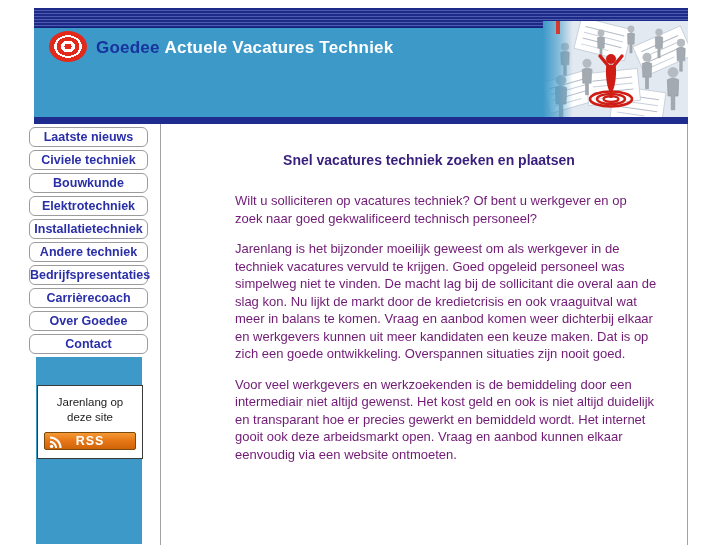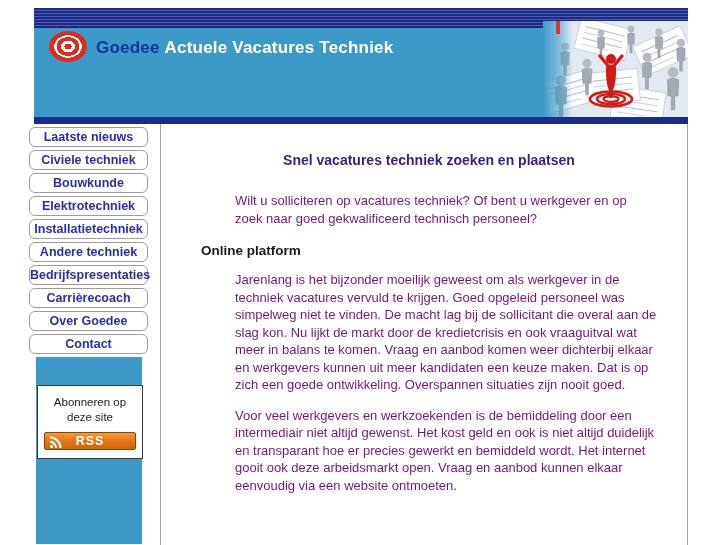--- a/index.html
+++ b/index.html
@@ -120,38 +120,37 @@
     <div class="menu-item">Elektrotechniek</div>
     <div class="menu-item">Installatietechniek</div>
     <div class="menu-item">Andere techniek</div>
     <div class="menu-item">Bedrijfspresentaties</div>
     <div class="menu-item">Carrièrecoach</div>
     <div class="menu-item">Over Goedee</div>
     <div class="menu-item">Contact</div>
 
     <div class="blue-block">
       <div class="subscribe-box">
-        <div class="subscribe-text">Abonneren op</div>
+        <div class="subscribe-text">Jarenlang op</div>
         <div class="subscribe-text">deze site</div>
         <div class="rss-button">
           <span class="rss-icon">
             <svg width="13" height="13" viewBox="0 0 16 16" xmlns="http://www.w3.org/2000/svg">
               <circle cx="3.2" cy="12.8" r="2.1" fill="#ffffff"></circle>
               <path d="M1.2 7.2 a7.6 7.6 0 0 1 7.6 7.6" stroke="#ffffff" stroke-width="2.5" fill="none"></path>
               <path d="M1.2 1.8 a13 13 0 0 1 13 13" stroke="#ffffff" stroke-width="2.5" fill="none"></path>
             </svg>
           </span>
           <span class="rss-label">RSS</span>
         </div>
       </div>
     </div>
   </div>
 
   <div class="main">
     <h1>Snel vacatures techniek zoeken en plaatsen</h1>
     <p class="first">Wilt u solliciteren op vacatures techniek? Of bent u werkgever en op zoek naar goed gekwalificeerd technisch personeel?</p>
-    <h2>Online platform</h2>
     <p>Jarenlang is het bijzonder moeilijk geweest om als werkgever in de techniek vacatures vervuld te krijgen. Goed opgeleid personeel was simpelweg niet te vinden. De macht lag bij de sollicitant die overal aan de slag kon. Nu lijkt de markt door de kredietcrisis en ook vraaguitval wat meer in balans te komen. Vraag en aanbod komen weer dichterbij elkaar en werkgevers kunnen uit meer kandidaten een keuze maken. Dat is op zich een goede ontwikkeling. Overspannen situaties zijn nooit goed.</p>
     <p>Voor veel werkgevers en werkzoekenden is de bemiddeling door een intermediair niet altijd gewenst. Het kost geld en ook is niet altijd duidelijk en transparant hoe er precies gewerkt en bemiddeld wordt. Het internet gooit ook deze arbeidsmarkt open. Vraag en aanbod kunnen elkaar eenvoudig via een website ontmoeten.</p>
 
   </div>
 
 </div>
 
 </body></html>

